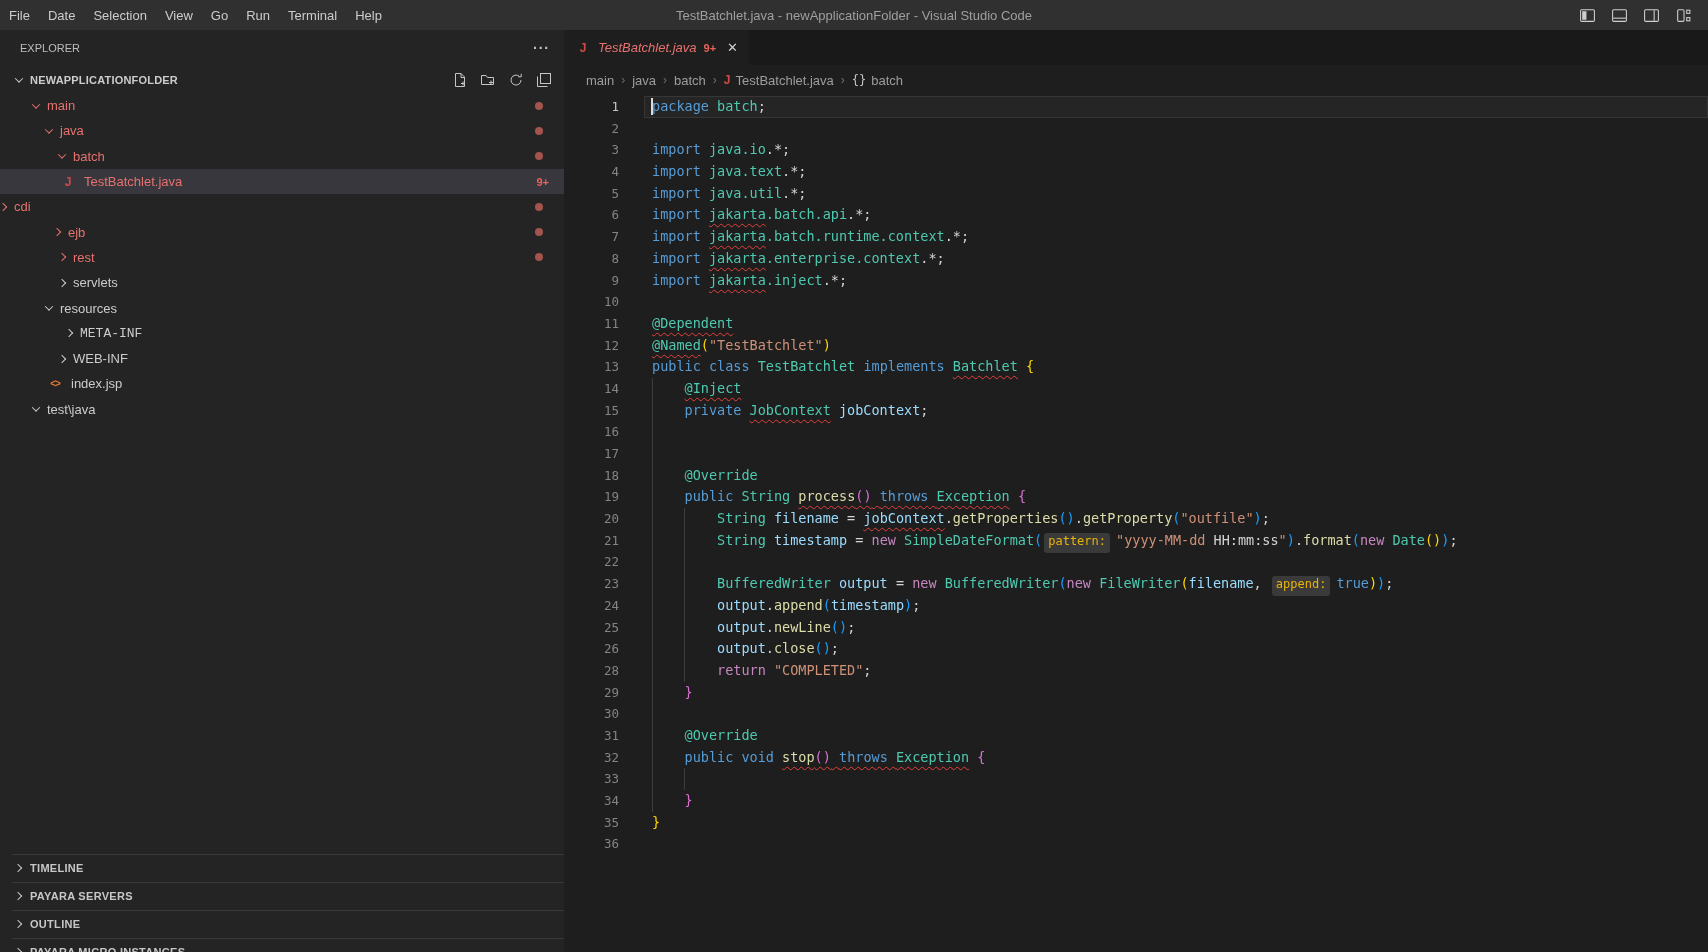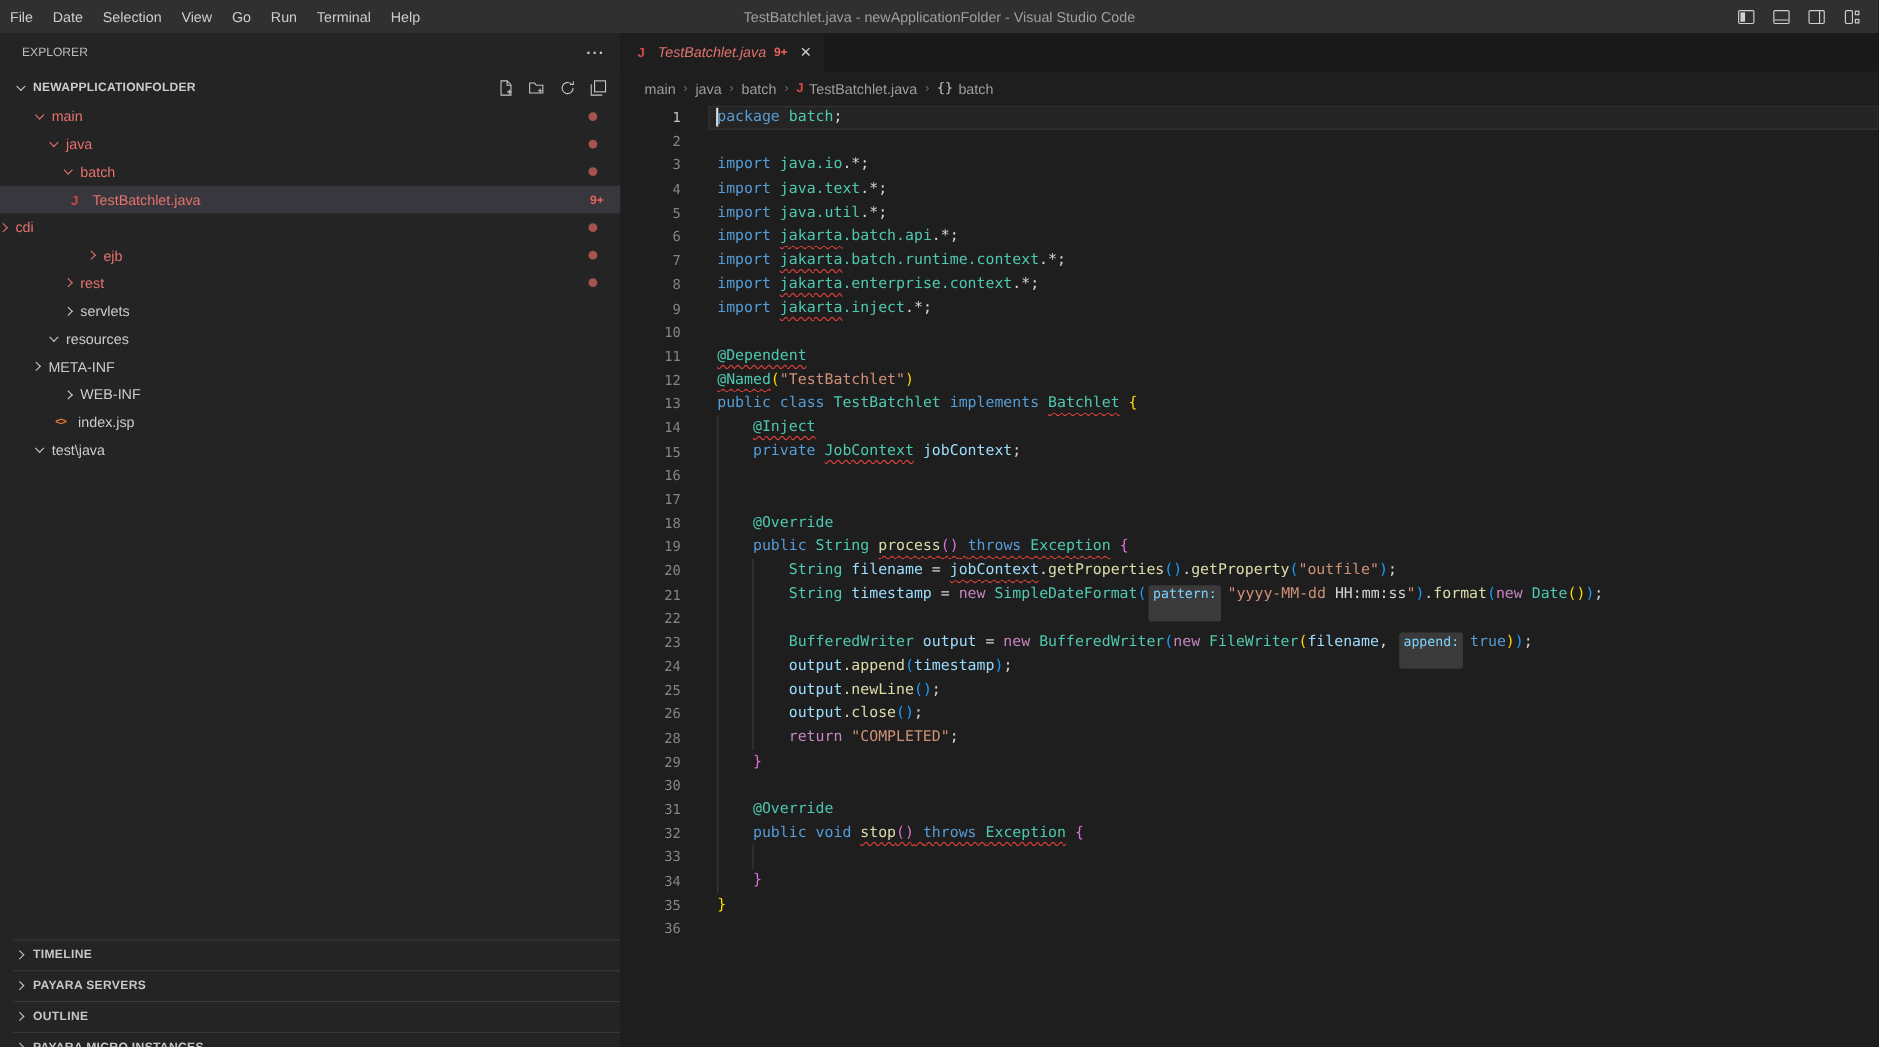--- a/index.html
+++ b/index.html
@@ -78,22 +78,22 @@
   .guide { position:absolute; top:0; bottom:0; width:1px; background:#3d3d3d; }
   .cursor { position:absolute; left:87px; top:2px; width:1.5px; height:17px; background:#dcdcdc; }
 
   .tk { position:relative; }
   .kw { color:#569cd6; } .ty { color:#4ec9b0; } .fn { color:#dcdcaa; }
   .vr { color:#9cdcfe; } .st { color:#ce9178; } .s2 { color:#d4d4d4;text-align:center; }
   .ct { color:#c586c0; } .df { color:#d4d4d4; }
   .b1 { color:#ffd700; } .b2 { color:#da70d6; } .b3 { color:#179fff; }
   .e { text-decoration:underline; text-decoration-style:wavy; text-decoration-color:#e4413a;
        text-decoration-thickness:1px; text-underline-offset:4px; }
-  .in { background:#3a3a3a; color:#7dd3fc; border-radius:3px; padding:0 4px; margin:0 6px 0 2px;
-        font-size:12px; display:inline-block; height:33px; line-height:17px; }
+  .in { background:#3a3a3a; color:#eab308; border-radius:3px; padding:0 4px; margin:0 6px 0 2px;
+        font-size:12px; display:inline-block; height:20px; line-height:17px; }
   svg { display:block; }
 </style>
 </head>
 <body>
 
 <div class="app">
 
   <div class="titlebar">
     <div class="menus">
         <div class="menu-item">File</div>
@@ -191,39 +191,39 @@
           <div class="tree-row err selected" style="padding-left: 60px;">
             <span class="ficon java">J</span>
             <span class="label">TestBatchlet.java</span>
             <span class="num-badge">9+</span>
           </div>
           <div class="tree-row err" style="">
             <span class="chev right"></span>
             <span class="label">cdi</span>
             <span class="dot-badge"></span>
           </div>
-          <div class="tree-row err" style="padding-left: 80px;">
+          <div class="tree-row err" style="padding-left: 54px;">
             <span class="chev right"></span>
             <span class="label">ejb</span>
             <span class="dot-badge"></span>
           </div>
           <div class="tree-row err" style="padding-left: 59px;">
             <span class="chev right"></span>
             <span class="label">rest</span>
             <span class="dot-badge"></span>
           </div>
           <div class="tree-row" style="padding-left: 59px;">
             <span class="chev right"></span>
             <span class="label">servlets</span>
           </div>
           <div class="tree-row" style="padding-left: 46px;">
             <span class="chev down"></span>
             <span class="label">resources</span>
           </div>
-          <div class="tree-row" style="padding-left: 30px;">
+          <div class="tree-row" style="padding-left: 66px; font-family: Liberation Mono, monospace;">
             <span class="chev right"></span>
             <span class="label">META-INF</span>
           </div>
           <div class="tree-row" style="padding-left: 59px;">
             <span class="chev right"></span>
             <span class="label">WEB-INF</span>
           </div>
           <div class="tree-row" style="padding-left: 47px;">
             <span class="ficon jsp">&lt;&gt;</span>
             <span class="label">index.jsp</span>

